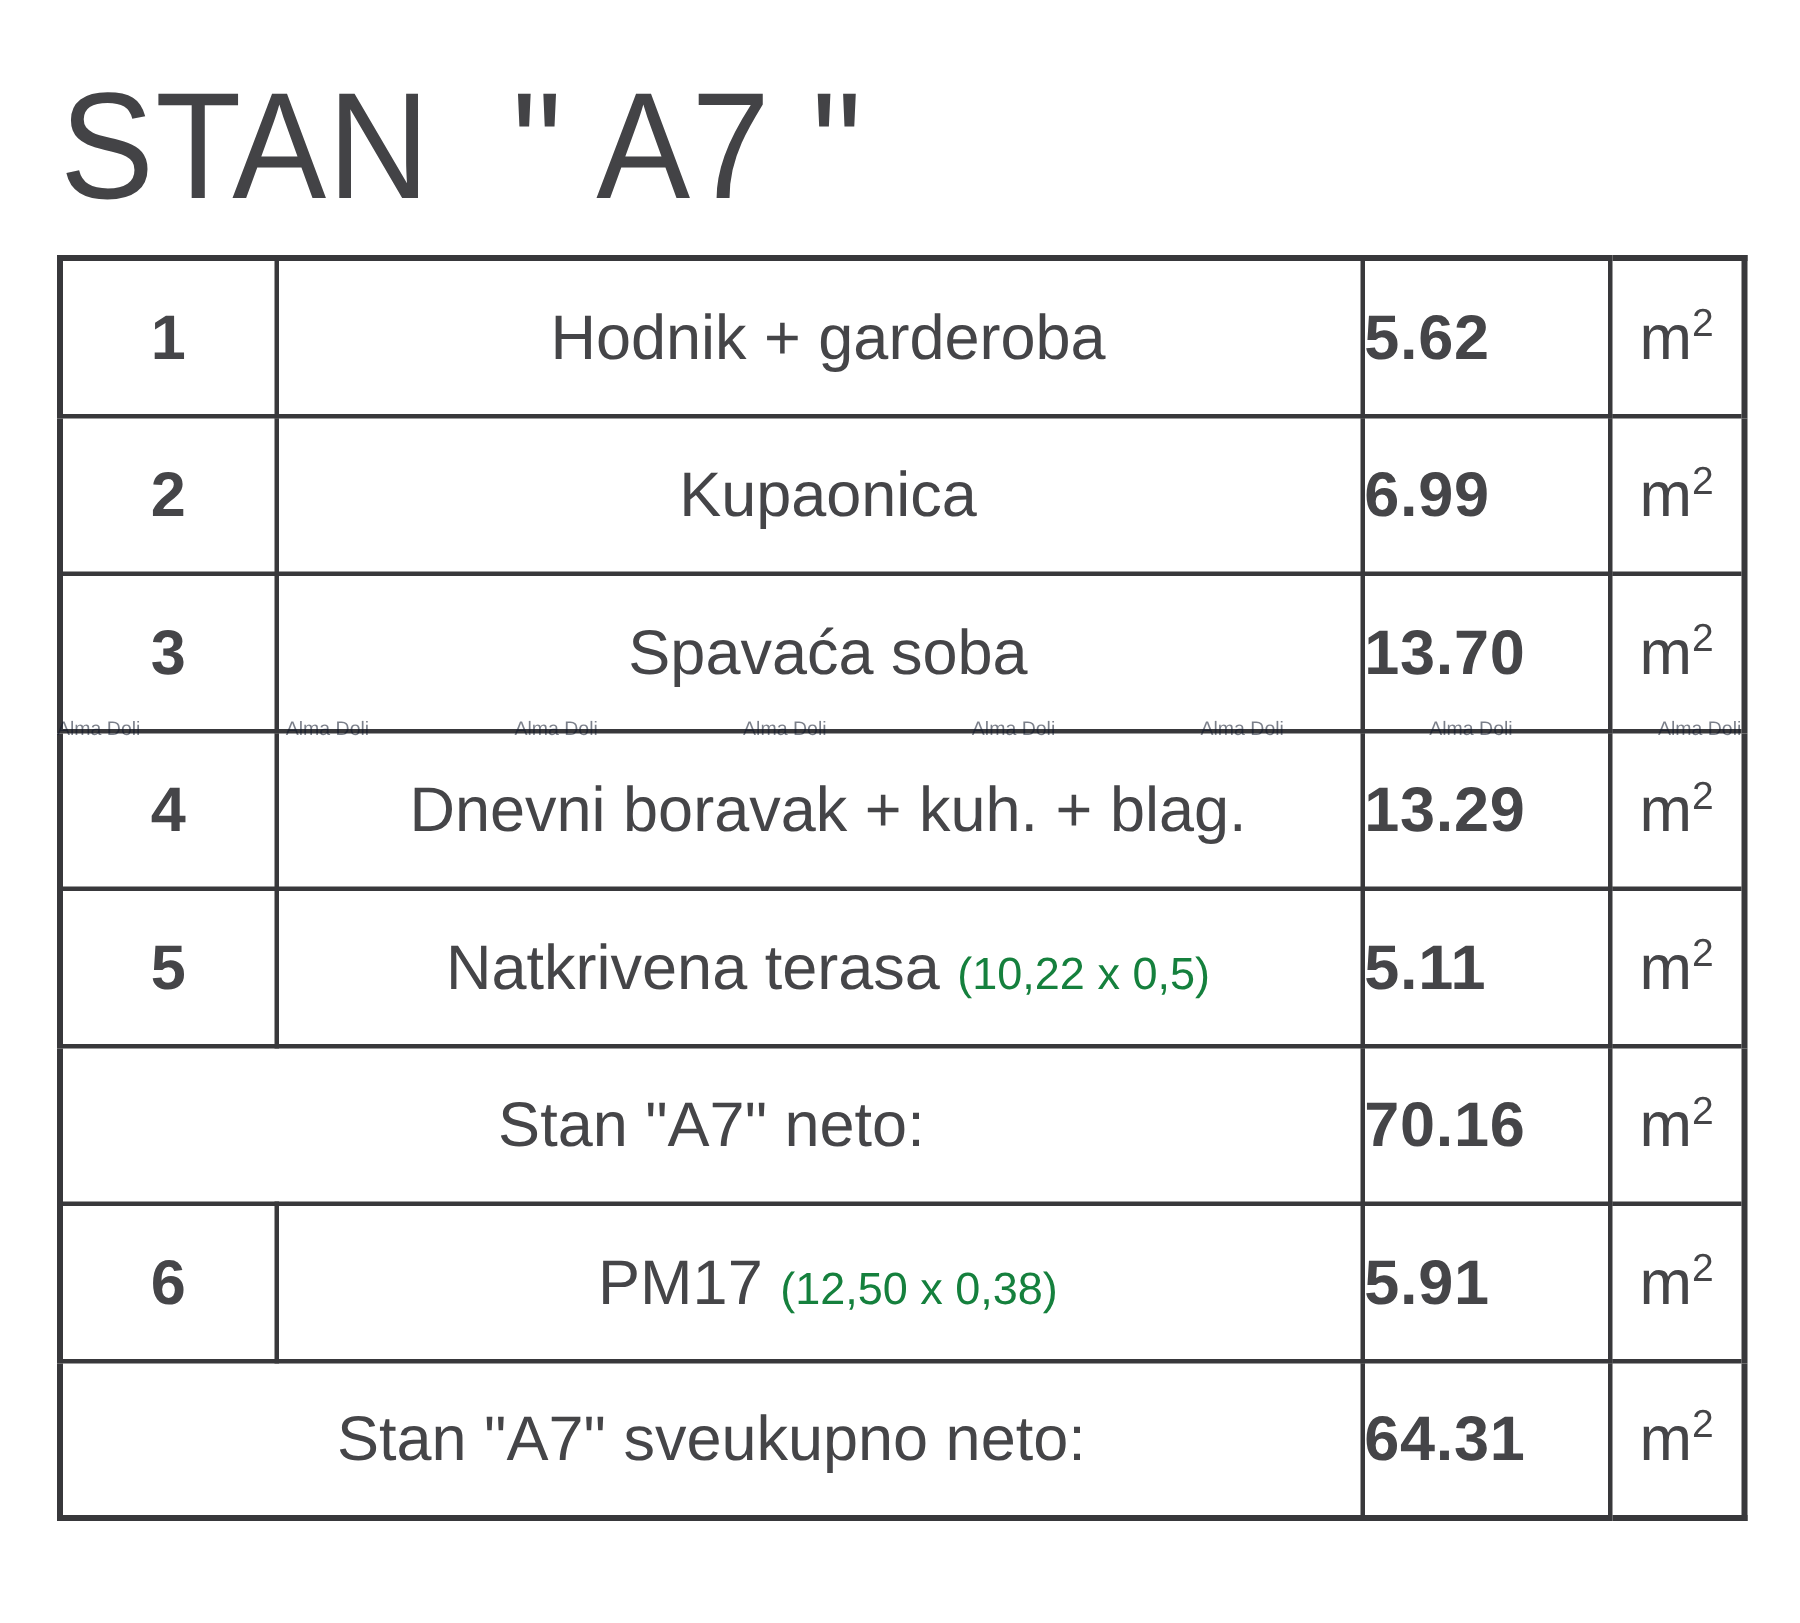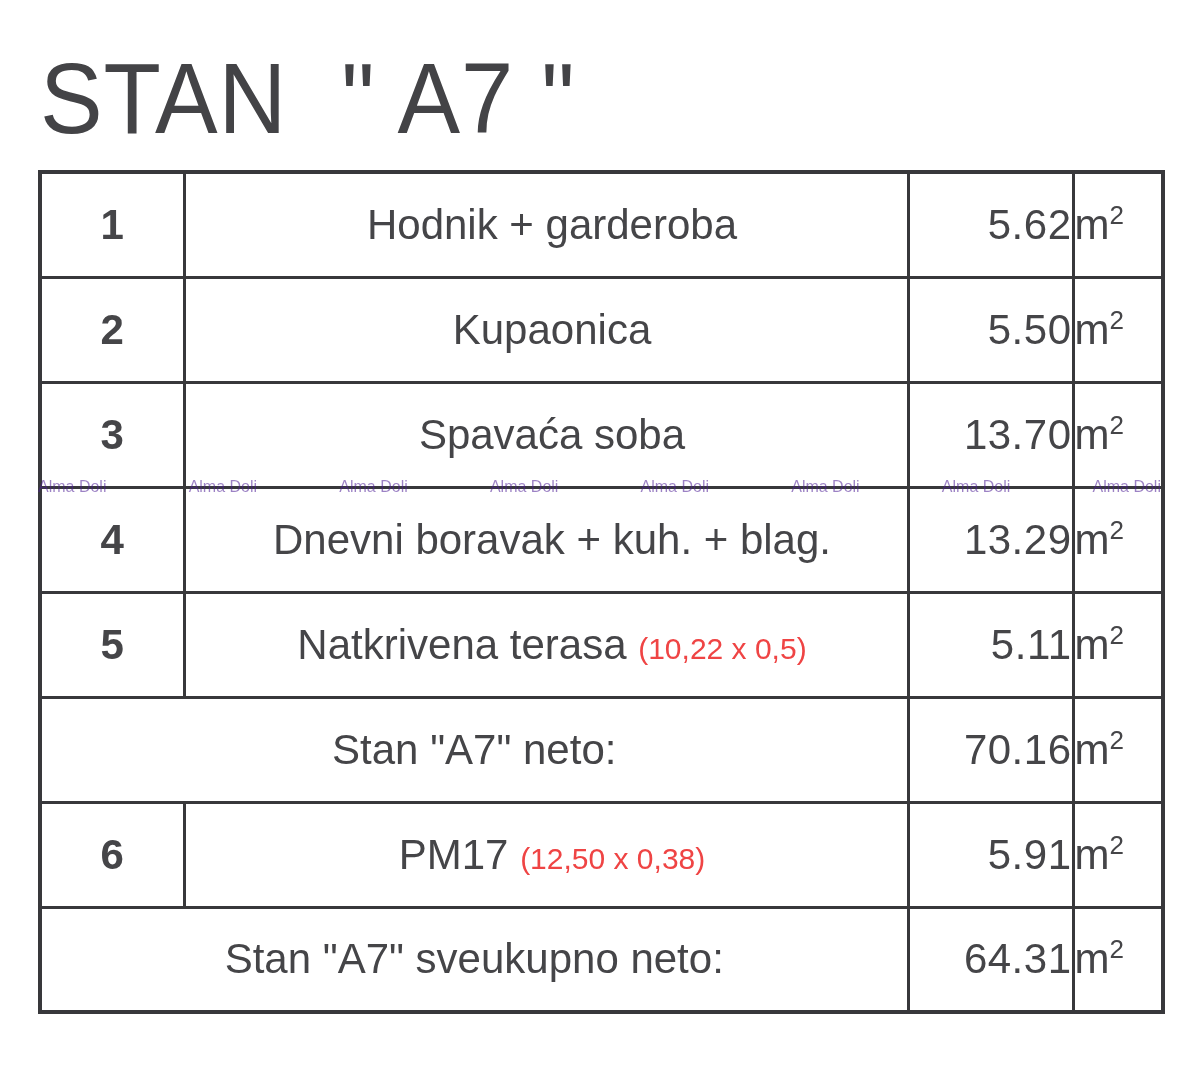--- a/index.html
+++ b/index.html
@@ -56,54 +56,54 @@
     font-weight: 600;
   }
   td.cell-name {
     text-align: center;
     padding-left: 20px;
     padding-right: 8px;
   }
   td.cell-name .note {
     font-size: 30px;
     font-weight: 400;
-    color: #ef4444;
+    color: #15803d;
   }
   td.cell-label {
     text-align: center;
   }
   td.cell-value {
-    text-align: right;
-    font-weight: 400;
+    text-align: left;
+    font-weight: 700;
     letter-spacing: 0.5px;
   }
   td.cell-unit {
-    text-align: left;
+    text-align: center;
     font-weight: 400;
     font-size: 40px;
   }
   td.cell-unit sup {
     font-size: 26px;
     font-weight: 500;
     vertical-align: super;
     line-height: 0;
   }
 
   .watermark-row {
     position: absolute;
     left: 38px; top: 478px;
     width: 1123px;
     display: flex;
     justify-content: space-between;
     pointer-events: none;
     z-index: 3;
   }
   .watermark-row span {
-    font-size: 16px;
-    color: #4c1d95;
+    font-size: 13px;
+    color: #0f172a;
     opacity: 0.55;
     white-space: nowrap;
   }
 </style>
 </head>
 <body>
 
 <div class="page">
 
   <h1 class="title">STAN  " A7 "</h1>
@@ -118,21 +118,21 @@
     <tbody>
       <tr>
         <td class="cell-num">1</td>
         <td class="cell-name"><span>Hodnik + garderoba</span></td>
         <td class="cell-value">5.62</td>
         <td class="cell-unit"><span>m</span><sup>2</sup></td>
       </tr>
       <tr>
         <td class="cell-num">2</td>
         <td class="cell-name"><span>Kupaonica</span></td>
-        <td class="cell-value">5.50</td>
+        <td class="cell-value">6.99</td>
         <td class="cell-unit"><span>m</span><sup>2</sup></td>
       </tr>
       <tr>
         <td class="cell-num">3</td>
         <td class="cell-name"><span>Spavaća soba</span></td>
         <td class="cell-value">13.70</td>
         <td class="cell-unit"><span>m</span><sup>2</sup></td>
       </tr>
       <tr>
         <td class="cell-num">4</td>

